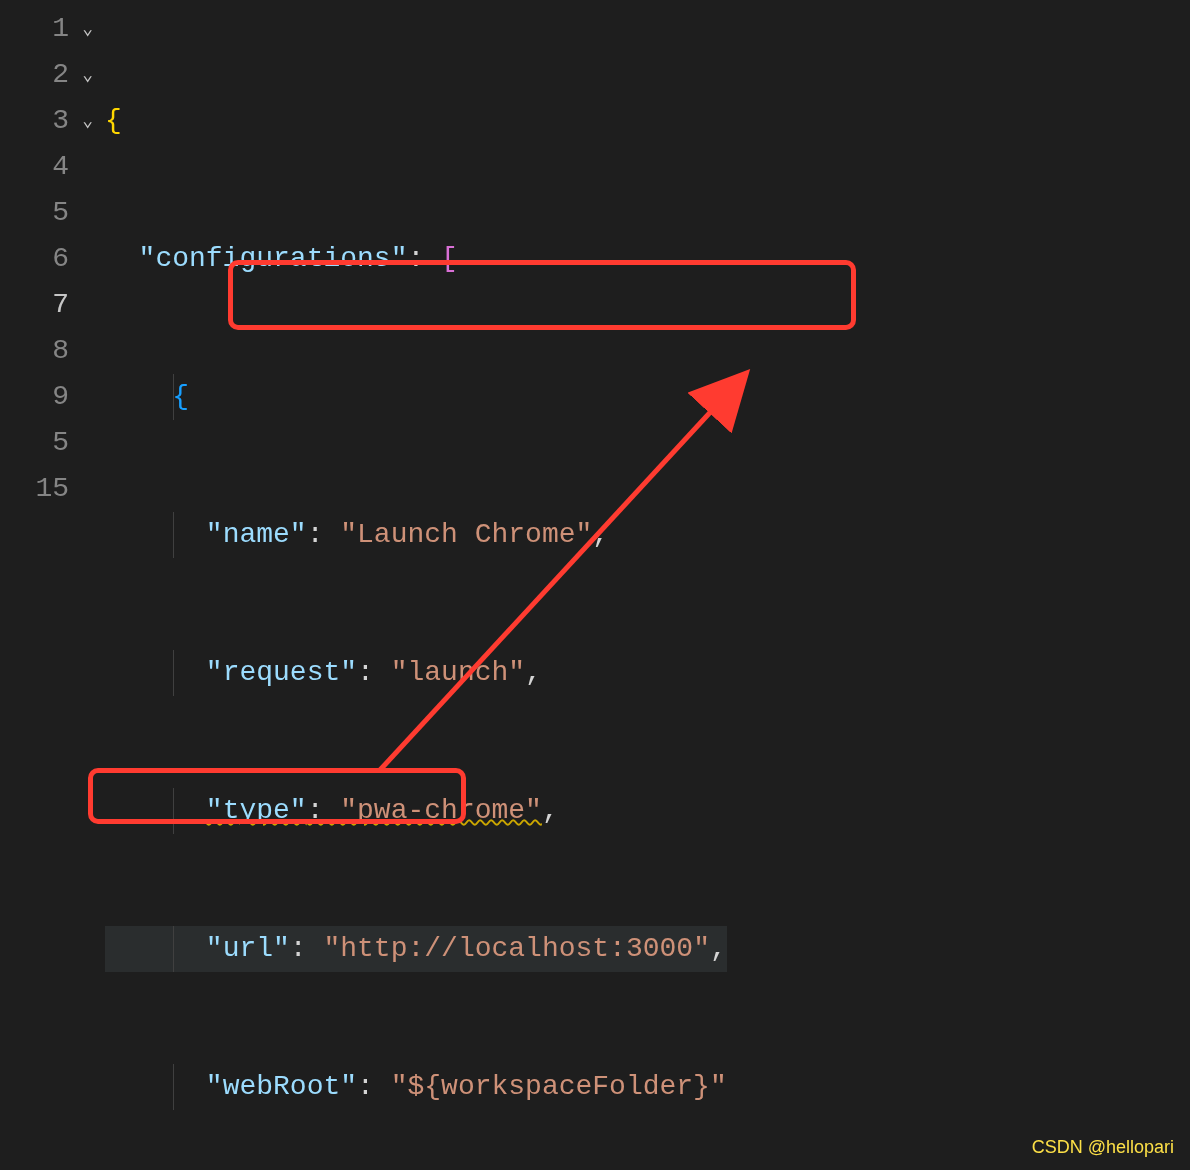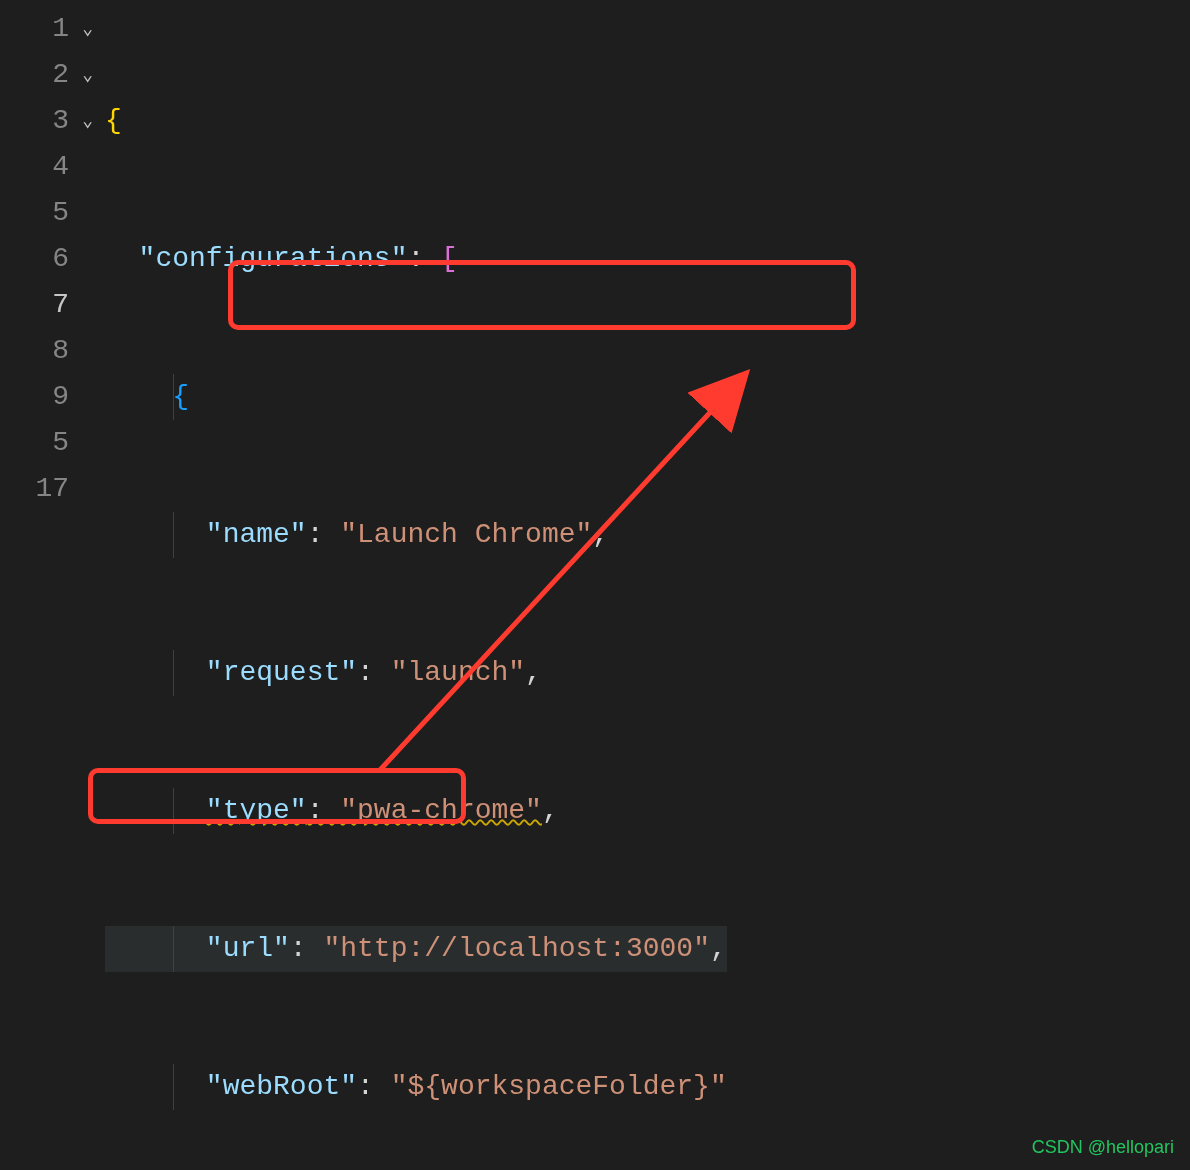--- a/index.html
+++ b/index.html
@@ -69,21 +69,21 @@
     pointer-events:none;
   }
   .box1 { left:228px; top:260px; width:628px; height:70px; }
   .box2 { left:88px;  top:768px; width:378px; height:56px; }
   svg.arrow { position:absolute; left:0; top:0; pointer-events:none; }
 
   .watermark {
     position:absolute;
     right:16px;
     bottom:12px;
-    color:#22c55e;
+    color:#fde047;
     font-size:18px;
     font-family: -apple-system, "Segoe UI", sans-serif;
   }
 </style>
 </head>
 <body>
 
 <div class="editor">
   <div class="gutter">
     <div class="ln">
@@ -120,21 +120,21 @@
       </div>
     <div class="ln">
         <span>9</span>
         <span class="fold"></span>
       </div>
     <div class="ln">
         <span>5</span>
         <span class="fold"></span>
       </div>
     <div class="ln">
-        <span>17</span>
+        <span>15</span>
         <span class="fold"></span>
       </div>
   </div>
 
   <div class="code">
     <div class="row"><span class="c-brace">{</span></div>
     <div class="row">  <span class="c-key">"configurations"</span><span class="c-punct">: </span><span class="c-brace2">[</span></div>
     <div class="row">    <span class="guide" style="left:68px"></span><span class="c-brace3">{</span></div>
     <div class="row">    <span class="guide" style="left:68px"></span>  <span class="c-key">"name"</span><span class="c-punct">: </span><span class="c-str">"Launch Chrome"</span><span class="c-punct">,</span></div>
     <div class="row">    <span class="guide" style="left:68px"></span>  <span class="c-key">"request"</span><span class="c-punct">: </span><span class="c-str">"launch"</span><span class="c-punct">,</span></div>

